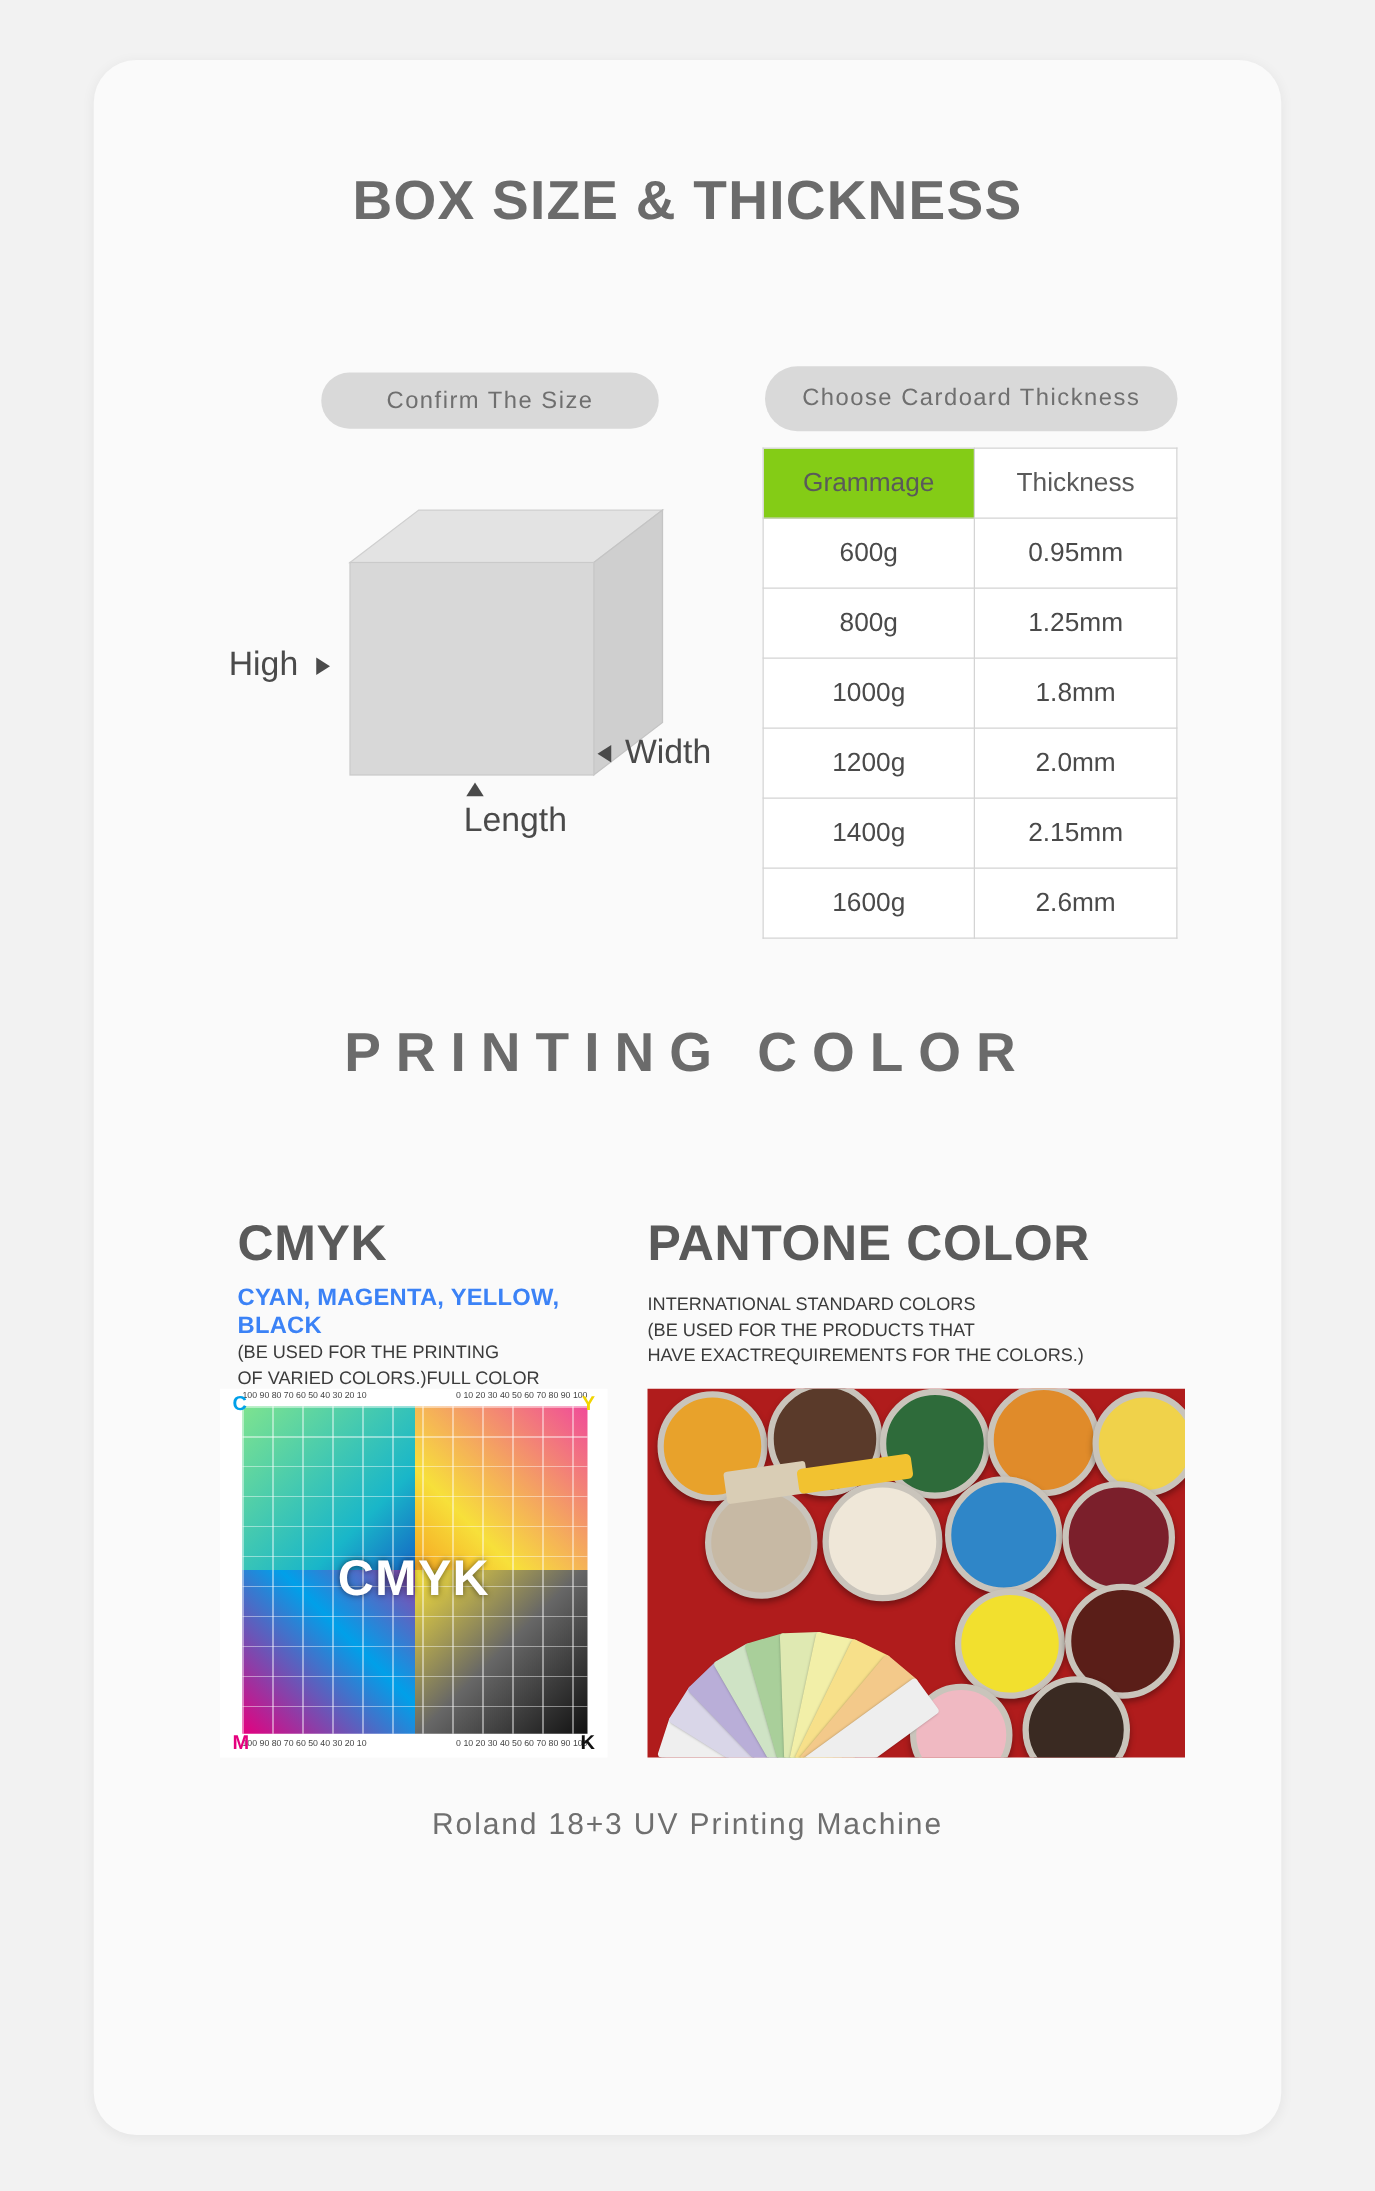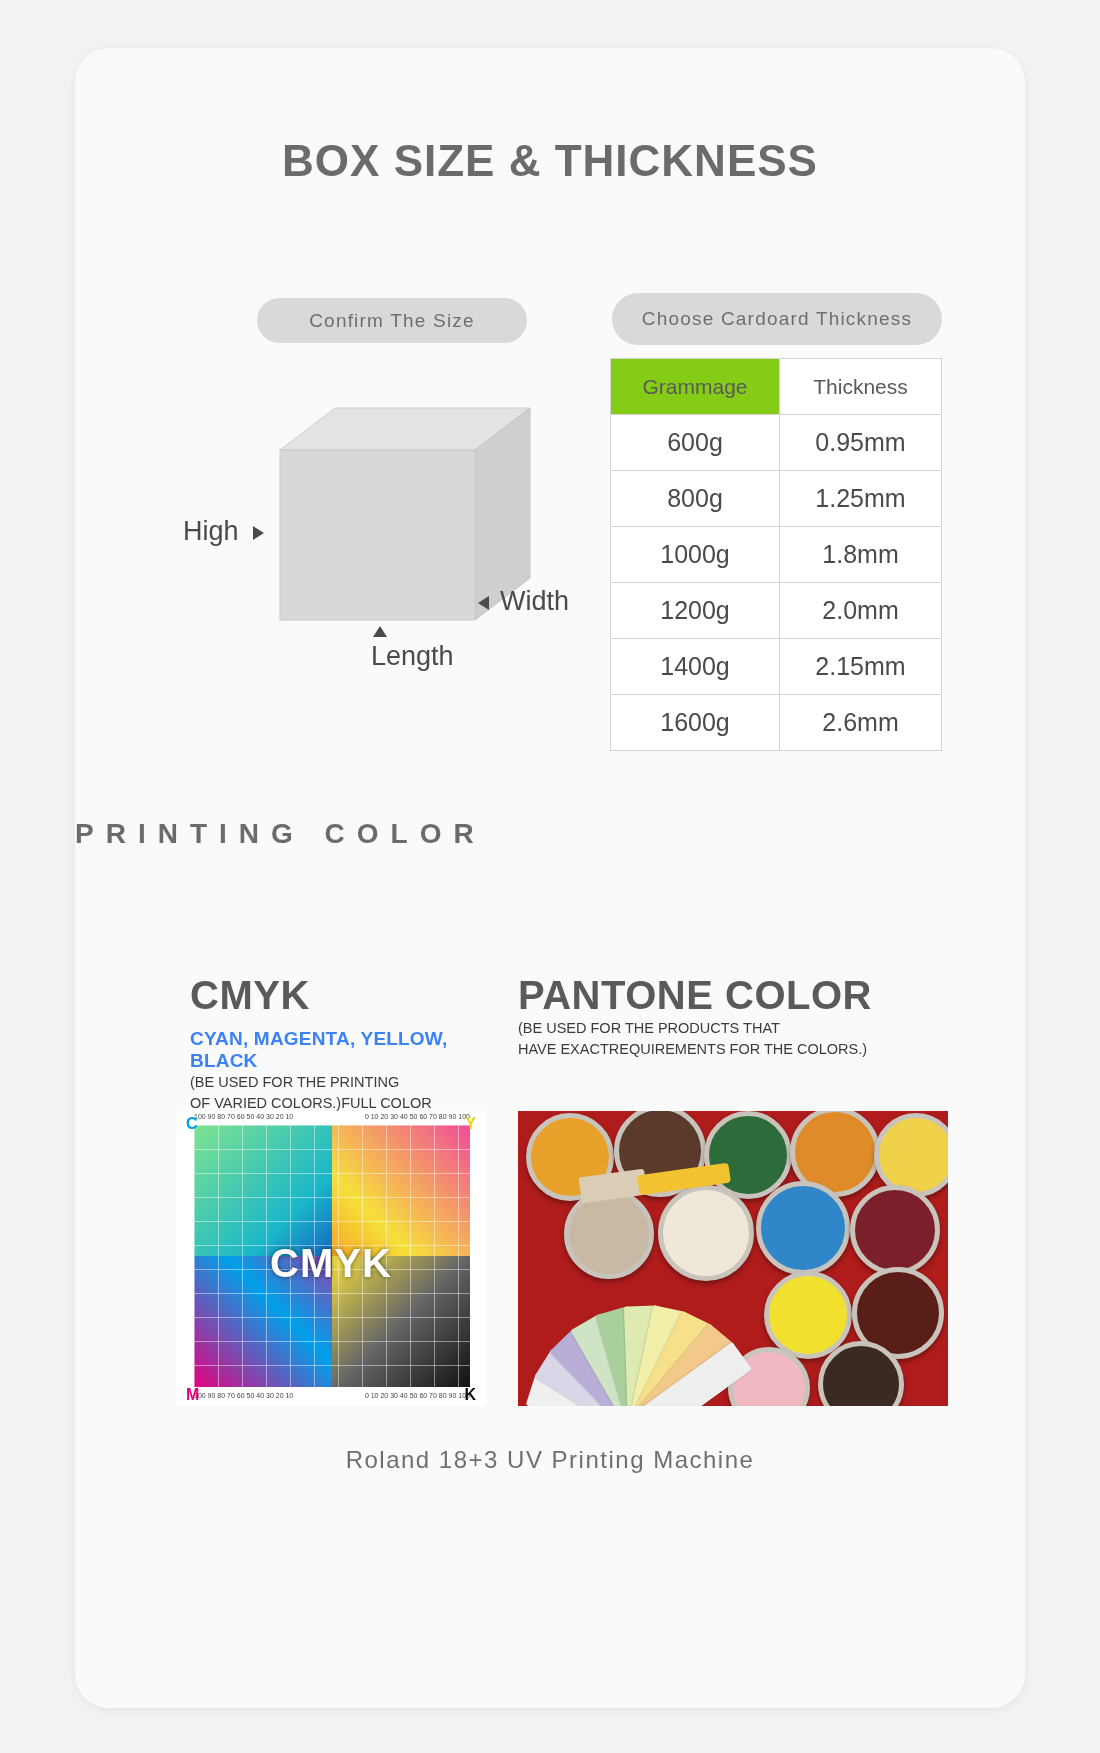--- a/index.html
+++ b/index.html
@@ -130,39 +130,40 @@
     left: 535px;
     top: 310px;
     width: 332px;
     border-collapse: collapse;
     background: #fff;
   }
   .thick-table td, .thick-table th {
     border: 1px solid #d4d4d4;
     height: 53px;
     text-align: center;
-    font-size: 25px;
+    font-size: 21px;
     color: #4a4a4a;
     font-weight: normal;
   }
   .thick-table thead th {
     background: #84cc16;
     color: #5a5a5a;
     font-size: 21px;
   }
   .thick-table thead th.second { background: #fff; }
   .thick-table td.first-col { width: 166px; }
 
   
   .title-printing {
     position: absolute;
     top: 770px;
     left: 0;
     width: 100%;
-    font-size: 28px;
+    text-align: center;
+    font-size: 44px;
     font-weight: bold;
     letter-spacing: 12px;
     color: #6b6b6b;
   }
 
   .col-left { position: absolute; left: 115px; top: 925px; width: 300px; }
   .col-right { position: absolute; left: 443px; top: 925px; width: 430px; }
 
   .head-cmyk {
     font-size: 40px;
@@ -365,20 +366,21 @@
 
   <div class="col-left">
     <div class="head-cmyk">CMYK</div>
     <div class="sub-bold">CYAN, MAGENTA, YELLOW, BLACK</div>
     <div class="sub-line">(BE USED FOR THE PRINTING</div>
     <div class="sub-line">OF VARIED COLORS.)FULL COLOR PRINTING</div>
   </div>
 
   <div class="col-right">
     <div class="head-pantone">PANTONE COLOR</div>
+    <div class="sub-right">INTERNATIONAL STANDARD COLORS</div>
     <div class="sub-line">(BE USED FOR THE PRODUCTS THAT</div>
     <div class="sub-line">HAVE EXACTREQUIREMENTS FOR THE COLORS.)</div>
   </div>
 
   <div class="cmyk-img">
     <div class="cmyk-grid">
       <div class="q1"></div>
       <div class="q2"></div>
       <div class="q3"></div>
       <div class="q4"></div>

